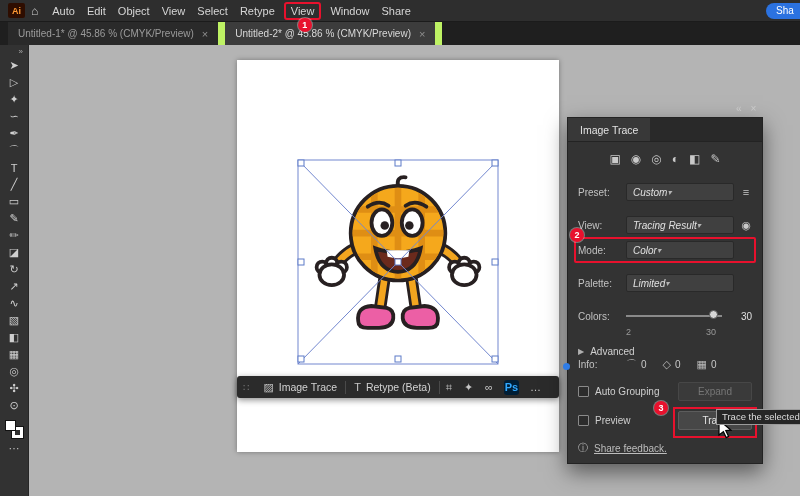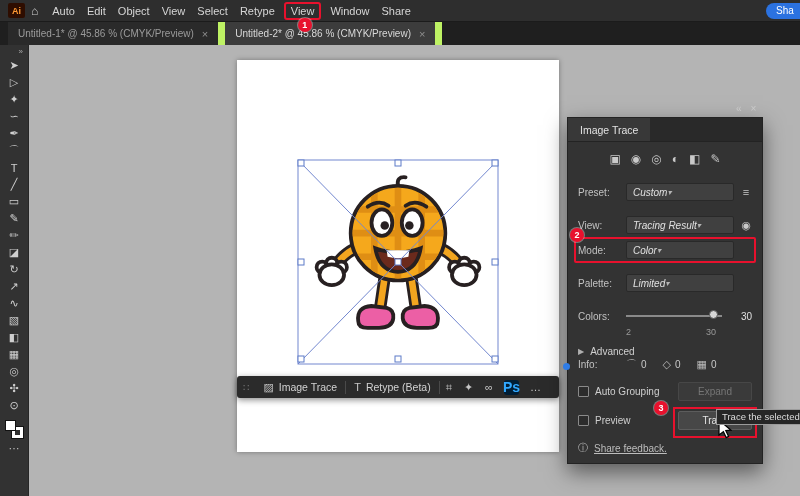--- a/index.html
+++ b/index.html
@@ -45,21 +45,21 @@
     box-shadow:0 0 5px rgba(0,0,0,.35);z-index:1;}
   .selection{position:absolute;left:297px;top:159px;z-index:4;}
   .character{position:absolute;left:303px;top:165px;z-index:3;}
   
   .ctxbar{position:absolute;left:237px;top:376px;width:322px;height:22px;background:#2b2b2b;border-radius:3px;
     display:flex;align-items:center;color:#d2d2d2;font-size:10.5px;box-shadow:0 2px 6px rgba(0,0,0,.45);z-index:22;}
   .ctx-grip{color:#777;font-size:10px;padding:0 6px;}
   .ctx-btn{display:flex;align-items:center;gap:5px;padding:0 8px;height:100%;white-space:nowrap;}
   .ctx-sep{width:1px;height:13px;background:#4a4a4a;}
   .ctx-ico{font-size:11px;color:#c6c6c6;padding:0 6px;}
-  .ps{width:15px;height:15px;background:#001e36;color:#31a8ff;font-size:14px;font-weight:bold;
+  .ps{width:15px;height:15px;background:#001e36;color:#31a8ff;font-size:11px;font-weight:bold;
     display:flex;align-items:center;justify-content:center;border-radius:3px;margin:0 5px;}
   
   .panel-ctl{position:absolute;left:736px;top:103px;display:flex;gap:9px;color:#c9c9c9;font-size:10px;z-index:41;}
   .panel{position:absolute;left:567px;top:117px;width:196px;background:var(--panelbg);border:1px solid #232323;
     box-shadow:0 8px 20px rgba(0,0,0,.5);z-index:40;color:#cfcfcf;font-size:10px;}
   .panel-head{height:24px;background:#292929;display:flex;align-items:center;border-bottom:1px solid #232323;}
   .panel-tab{background:#383838;height:100%;display:flex;align-items:center;padding:0 12px;font-size:10.5px;color:#e2e2e2;}
   .panel-body{padding:6px 10px 8px 10px;}
   .picons{display:flex;justify-content:center;gap:10px;padding:4px 0 2px;}
   .picon{font-size:12px;color:#c9c9c9;}

